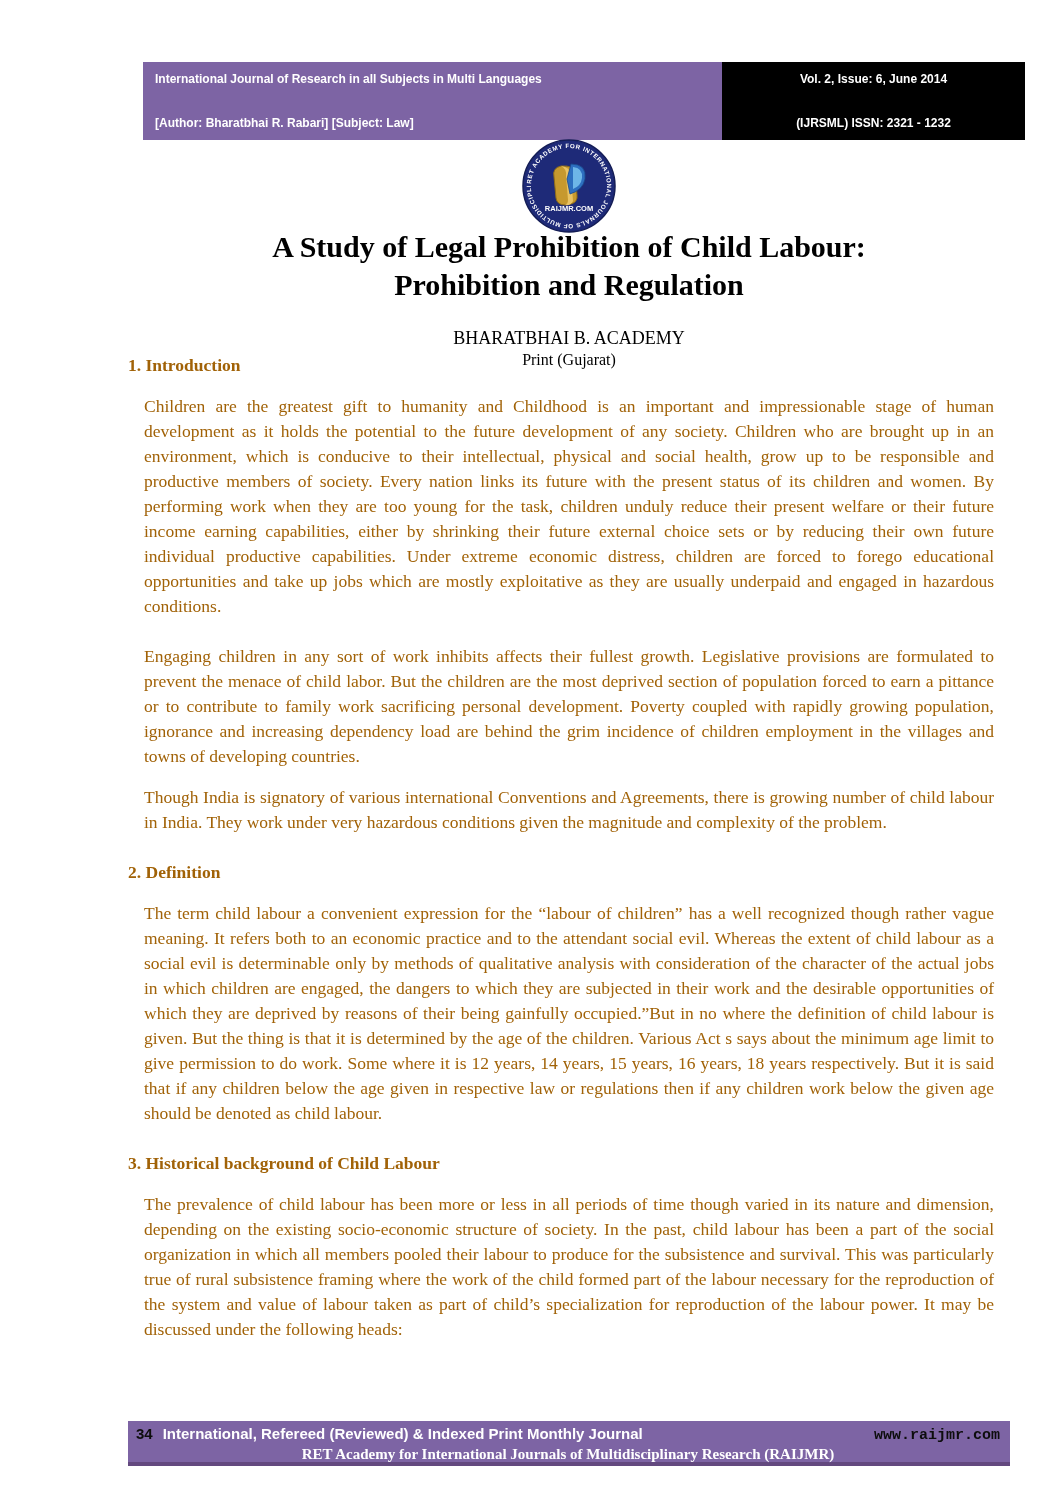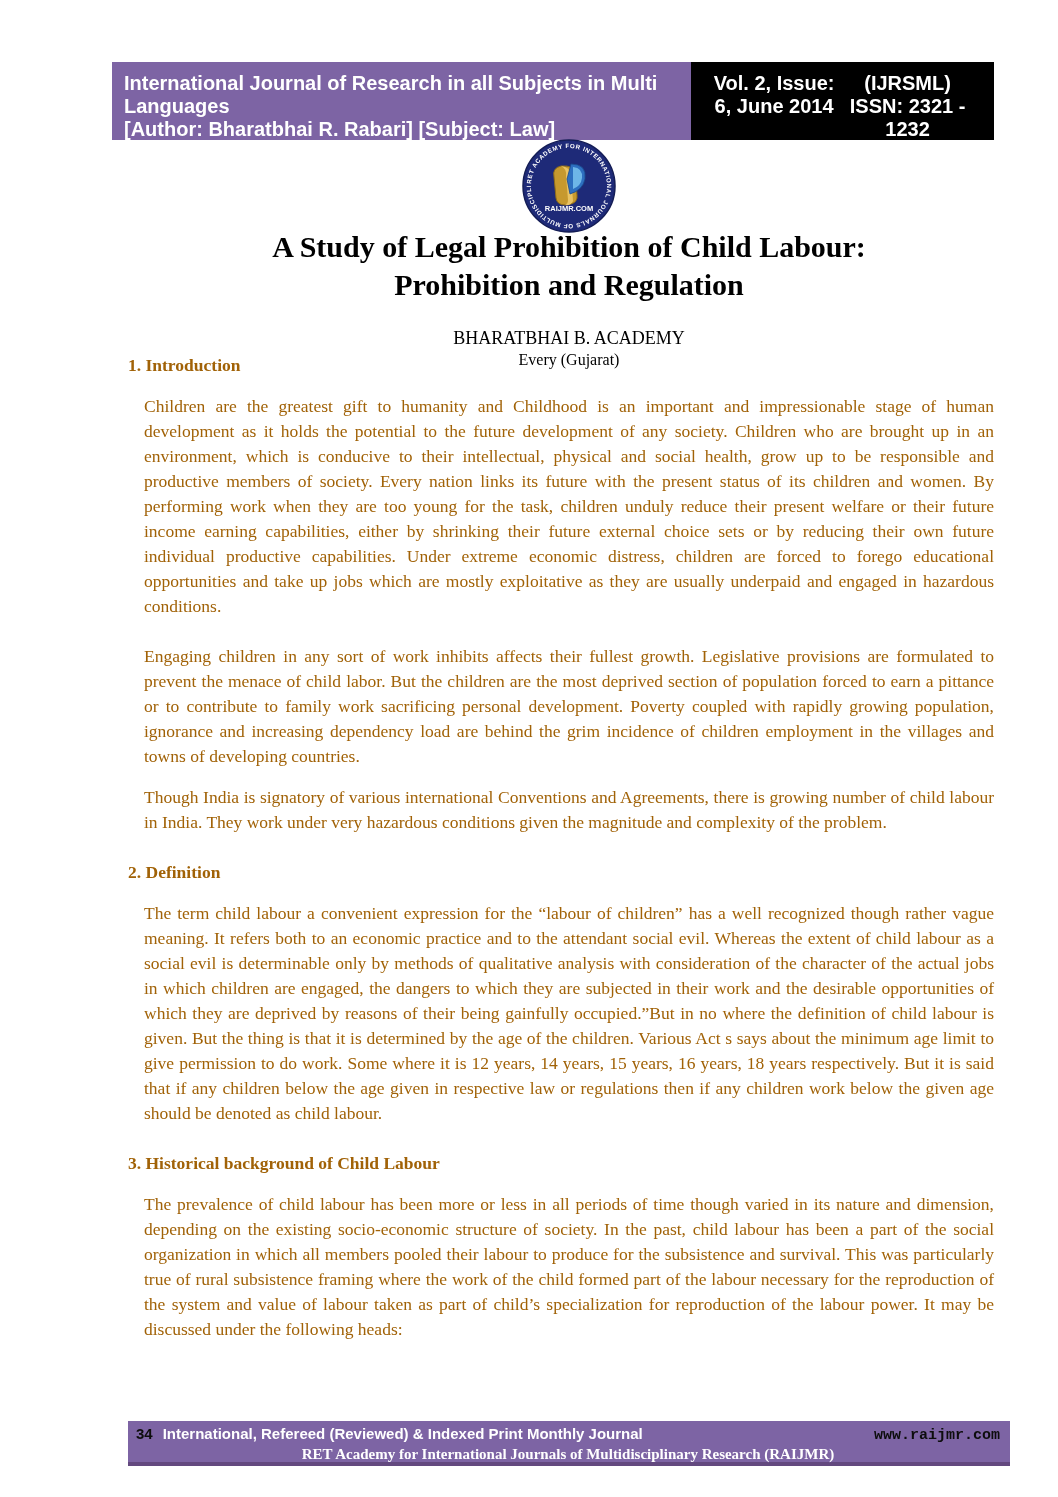--- a/index.html
+++ b/index.html
@@ -10,41 +10,41 @@
     height: 1497px;
     background: #ffffff;
     font-family: "Liberation Serif", serif;
     color: #1a1a1a;
     overflow: hidden;
   }
 
   
   .banner {
     position: absolute;
-    left: 112px; top: 62px;
+    left: 143px; top: 62px;
     width: 882px; height: 78px;
     display: flex;
     font-family: "Liberation Sans", sans-serif;
     font-weight: bold;
-    font-size: 20px;
+    font-size: 12px;
   }
   .banner-left {
     width: 579px;
     background: var(--purple);
     color: #ffffff;
     padding: 10px 8px 10px 12px;
     display: flex; flex-direction: column; justify-content: space-between;
   }
   .banner-right {
     flex: 1;
     background: #000000;
     color: #ffffff;
     text-align: center;
     padding: 10px 18px;
-    display: flex; flex-direction: row; justify-content: space-between;
+    display: flex; flex-direction: column; justify-content: space-between;
   }
 
   
   .logo-wrap {
     position: absolute;
     left: 128px; top: 138px;
     width: 882px;
     display: flex; justify-content: center;
   }
 
@@ -159,21 +159,21 @@
       <path d="M52,29 q10,1 9,11 q-1,8 -9,11 z" fill="#6db6e8"></path>
       <text x="48" y="73" text-anchor="middle" font-family="Liberation Sans, sans-serif" font-size="7.5" font-weight="bold" fill="#ffffff">RAIJMR.COM</text>
     </svg>
   </div>
 
   <h1 class="title">
     <span>A Study of Legal Prohibition of Child Labour:</span>
     <span>Prohibition and Regulation</span>
   </h1>
   <div class="byline">BHARATBHAI B. ACADEMY</div>
-  <div class="affiliation">Every (Gujarat)</div>
+  <div class="affiliation">Print (Gujarat)</div>
 
   <main class="body-text">
 
     <h2 class="section-heading">1. Introduction</h2>
     <p class="para gap-after">Children are the greatest gift to humanity and Childhood is an important and impressionable stage of human development as it holds the potential to the future development of any society. Children who are brought up in an environment, which is conducive to their intellectual, physical and social health, grow up to be responsible and productive members of society. Every nation links its future with the present status of its children and women. By performing work when they are too young for the task, children unduly reduce their present welfare or their future income earning capabilities, either by shrinking their future external choice sets or by reducing their own future individual productive capabilities. Under extreme economic distress, children are forced to forego educational opportunities and take up jobs which are mostly exploitative as they are usually underpaid and engaged in hazardous conditions.</p>
     <p class="para">Engaging children in any sort of work inhibits affects their fullest growth. Legislative provisions are formulated to prevent the menace of child labor. But the children are the most deprived section of population forced to earn a pittance or to contribute to family work sacrificing personal development. Poverty coupled with rapidly growing population, ignorance and increasing dependency load are behind the grim incidence of children employment in the villages and towns of developing countries.</p>
     <p class="para">Though India is signatory of various international Conventions and Agreements, there is growing number of child labour in India. They work under very hazardous conditions given the magnitude and complexity of the problem.</p>
 
     <h2 class="section-heading gap-before">2. Definition</h2>
     <p class="para">The term child labour a convenient expression for the “labour of children” has a well recognized though rather vague meaning. It refers both to an economic practice and to the attendant social evil. Whereas the extent of child labour as a social evil is determinable only by methods of qualitative analysis with consideration of the character of the actual jobs in which children are engaged, the dangers to which they are subjected in their work and the desirable opportunities of which they are deprived by reasons of their being gainfully occupied.”But in no where the definition of child labour is given. But the thing is that it is determined by the age of the children. Various Act s says about the minimum age limit to give permission to do work. Some where it is 12 years, 14 years, 15 years, 16 years, 18 years respectively. But it is said that if any children below the age given in respective law or regulations then if any children work below the given age should be denoted as child labour.</p>

